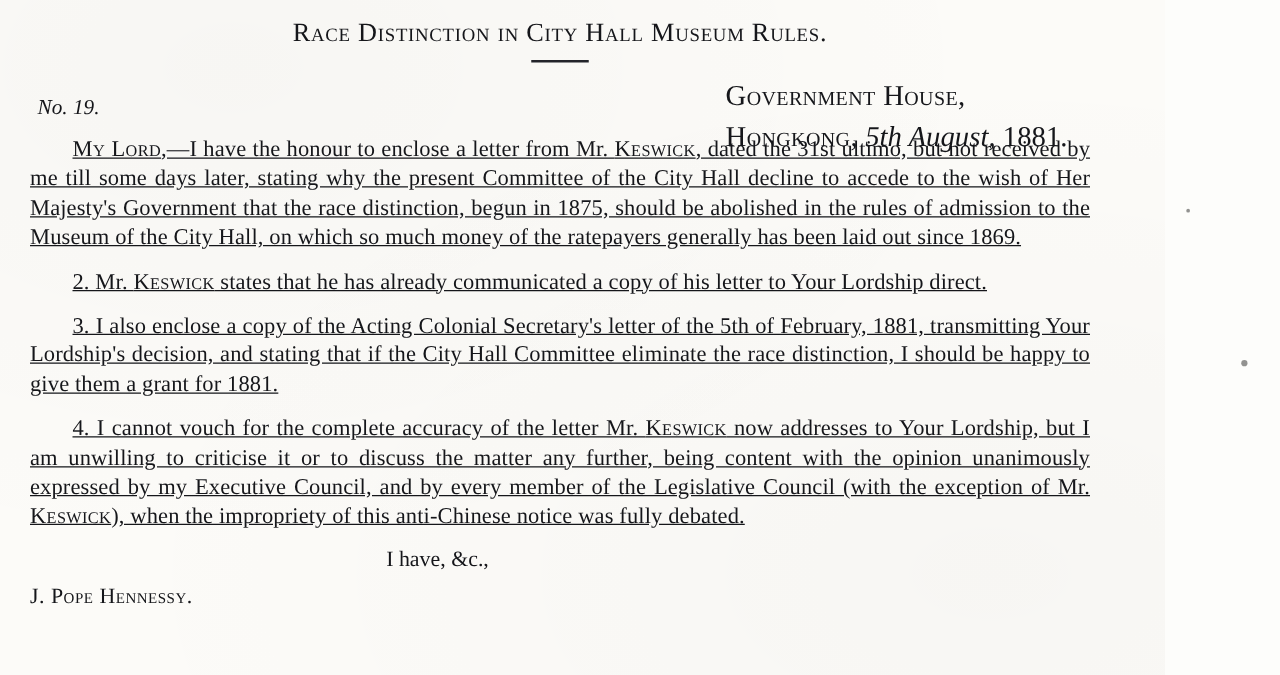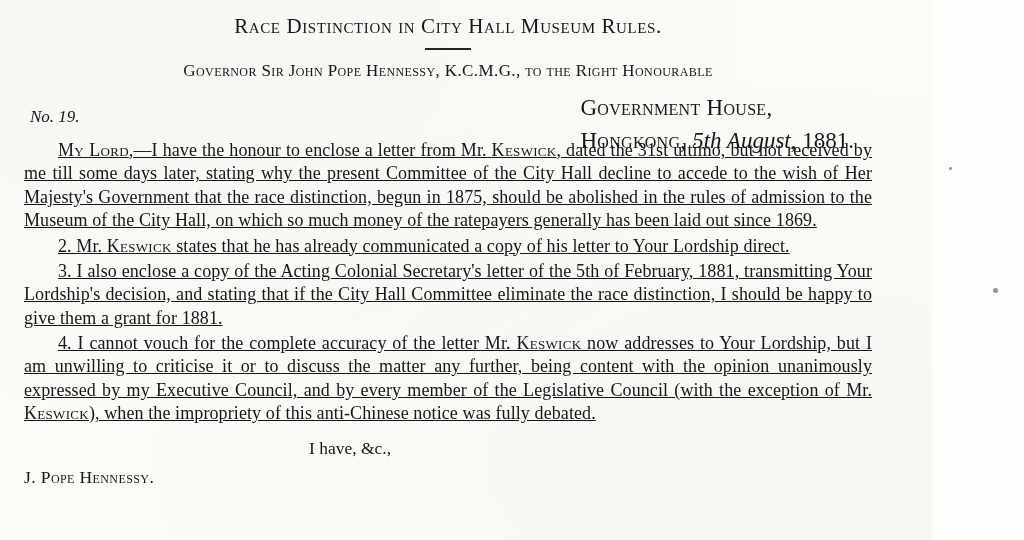--- a/index.html
+++ b/index.html
@@ -92,21 +92,21 @@
   p.body {
     font-size: 18px;
     line-height: 1.30;
     text-align: justify;
     margin: 0 0 1px 0;
     text-indent: 34px;
     letter-spacing: 0.1px;
     text-decoration: underline;
   }
   p.body.tight {
-    margin-top: 2px;
+    margin-top: 12px;
   }
   .sc {
     font-variant: small-caps;
     letter-spacing: 0.3px;
   }
   .signoff {
     margin-top: 12px;
     text-align: center;
     padding-right: 196px;
     font-size: 17.5px;
@@ -129,21 +129,20 @@
 <body>
 
 <div class="page">
   <div class="inner">
 
     <h1 class="title">Race Distinction in City Hall Museum Rules.</h1>
 
     <div class="rule"></div>
 
     <div class="subtitle">
-      <span>Governor Sir John Pope Hennessy, K.C.M.G., to the Right Honourable</span>
     </div>
 
     <div class="meta">
       <div class="meta-left">No. 19.</div>
       <div class="meta-right">
         <span class="place">Government House,</span>
         <span class="datel">
           <span class="sc">Hongkong,</span>
           <span class="it">5th August,</span>
           <span>1881.</span>

